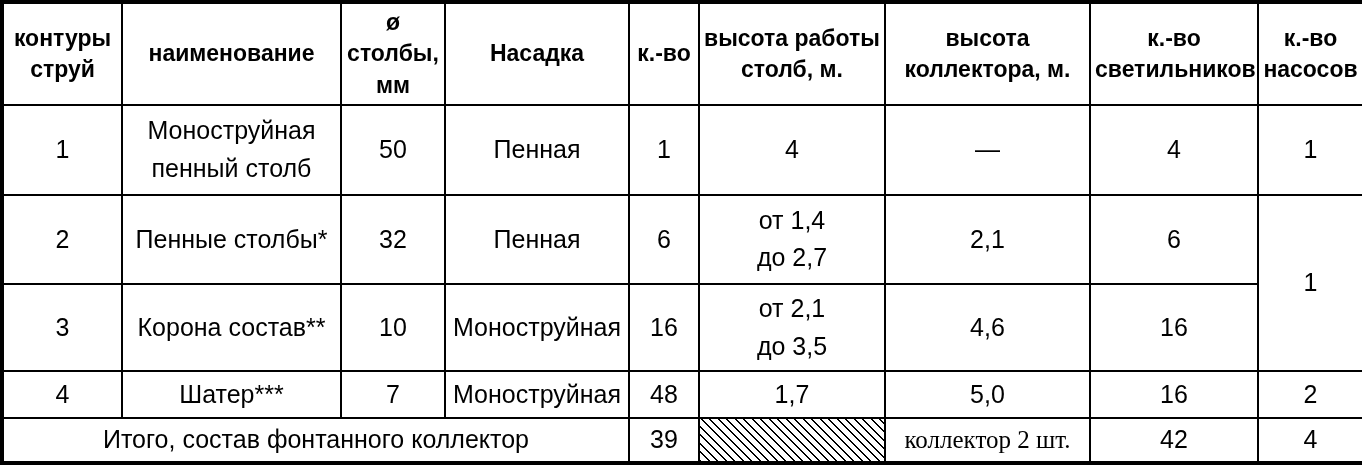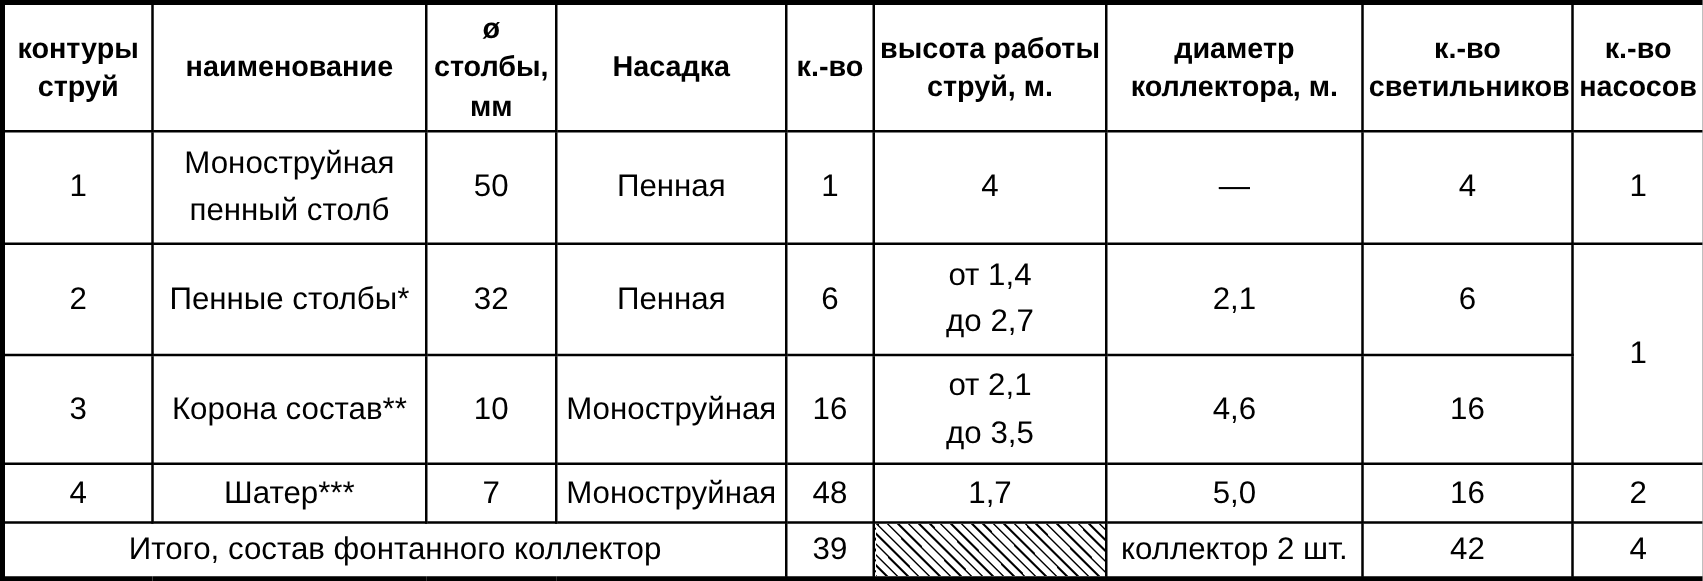--- a/index.html
+++ b/index.html
@@ -46,20 +46,21 @@
   td.total-label {
     text-align: right;
     padding-right: 12px;
     font-weight: 700;
     font-size: 25px;
     white-space: nowrap;
   }
   td.total-collector {
     font-weight: 700;
     font-size: 24px;
+    font-family: Liberation Serif, serif;
   }
   td.hatch {
     background-image: repeating-linear-gradient(
       45deg,
       #000000 0px,
       #000000 1.4px,
       #ffffff 1.4px,
       #ffffff 6px
     );
   }
@@ -89,22 +90,22 @@
     <thead>
       <tr class="h-row">
         <th>контуры
 струй</th>
         <th>наименование</th>
         <th>ø столбы,
 мм</th>
         <th>Насадка</th>
         <th>к.-во</th>
         <th>высота работы
-струй, м.</th>
-        <th>диаметр
+столб, м.</th>
+        <th>высота
 коллектора, м.</th>
         <th>к.-во
 светильников</th>
         <th>к.-во
 насосов</th>
       </tr>
     </thead>
     <tbody>
       <tr class="r1">
         <td class="bold">1</td>

